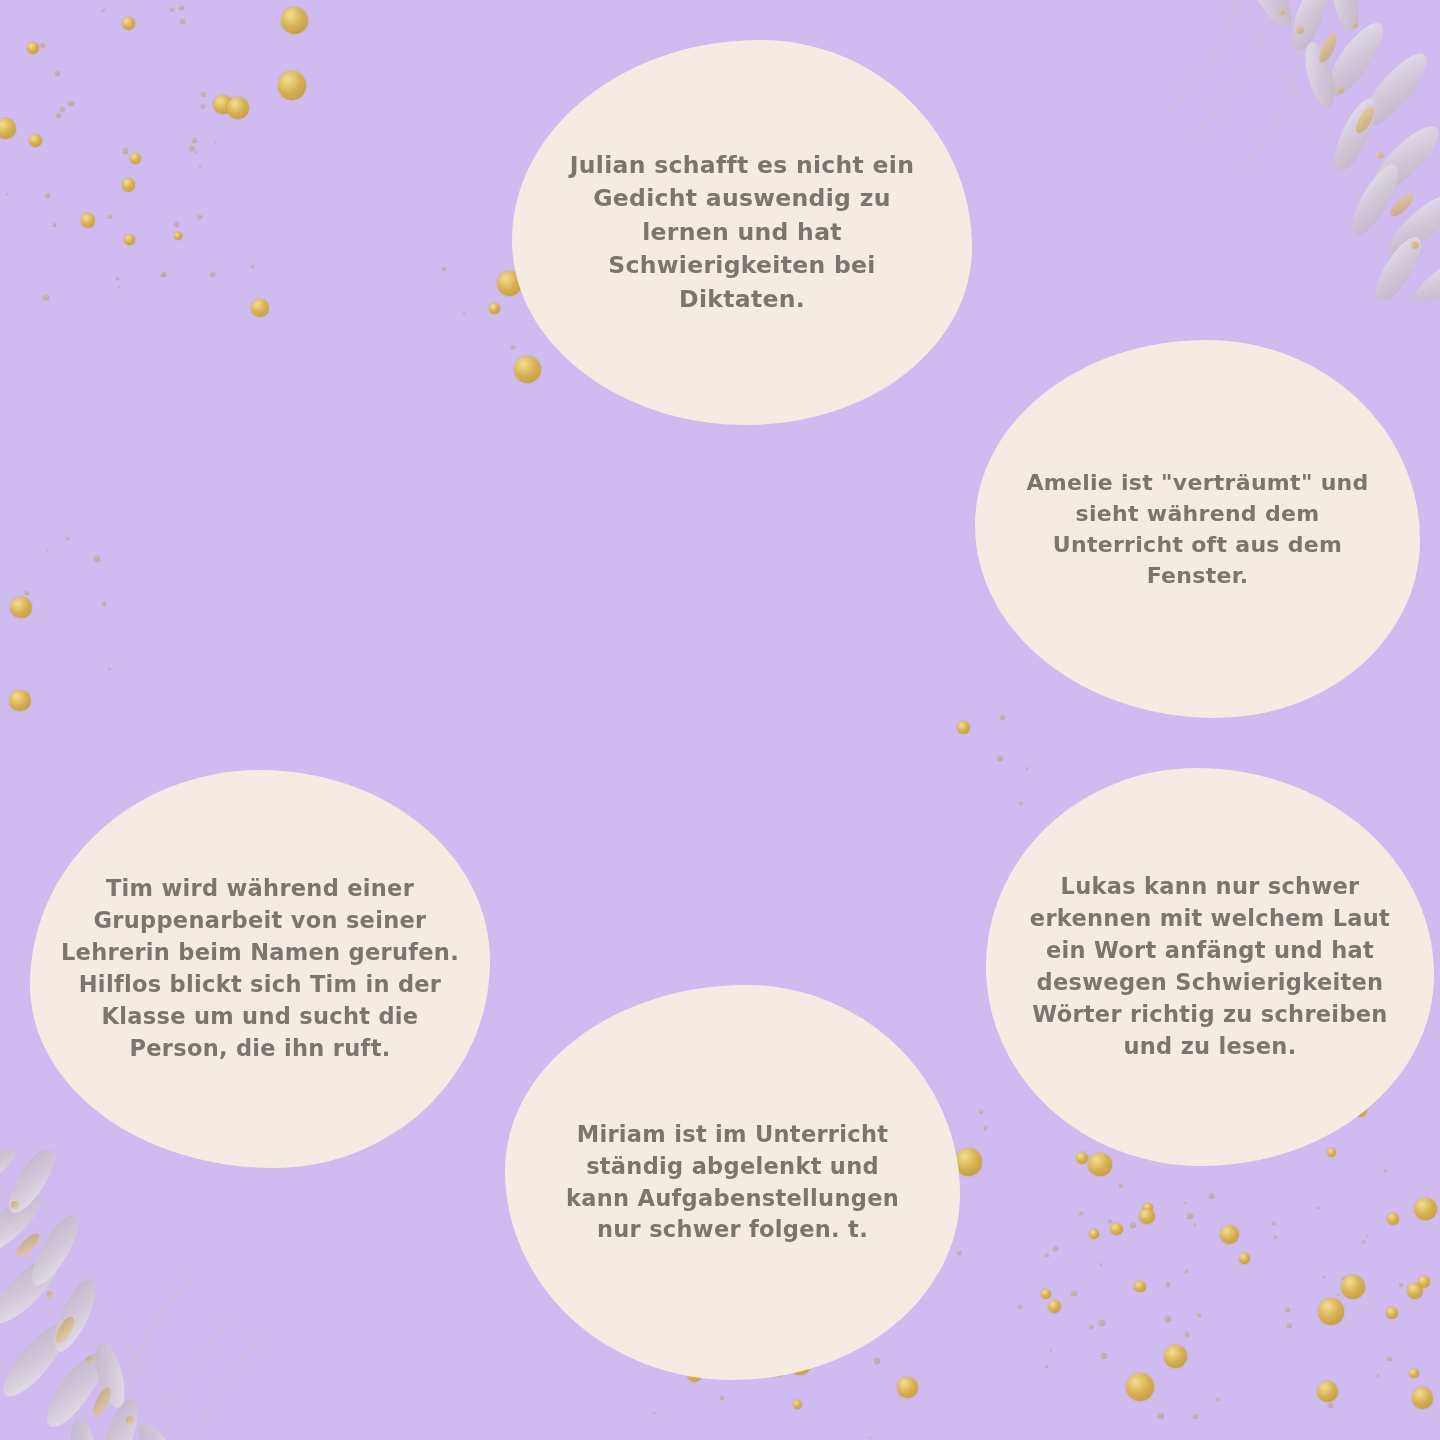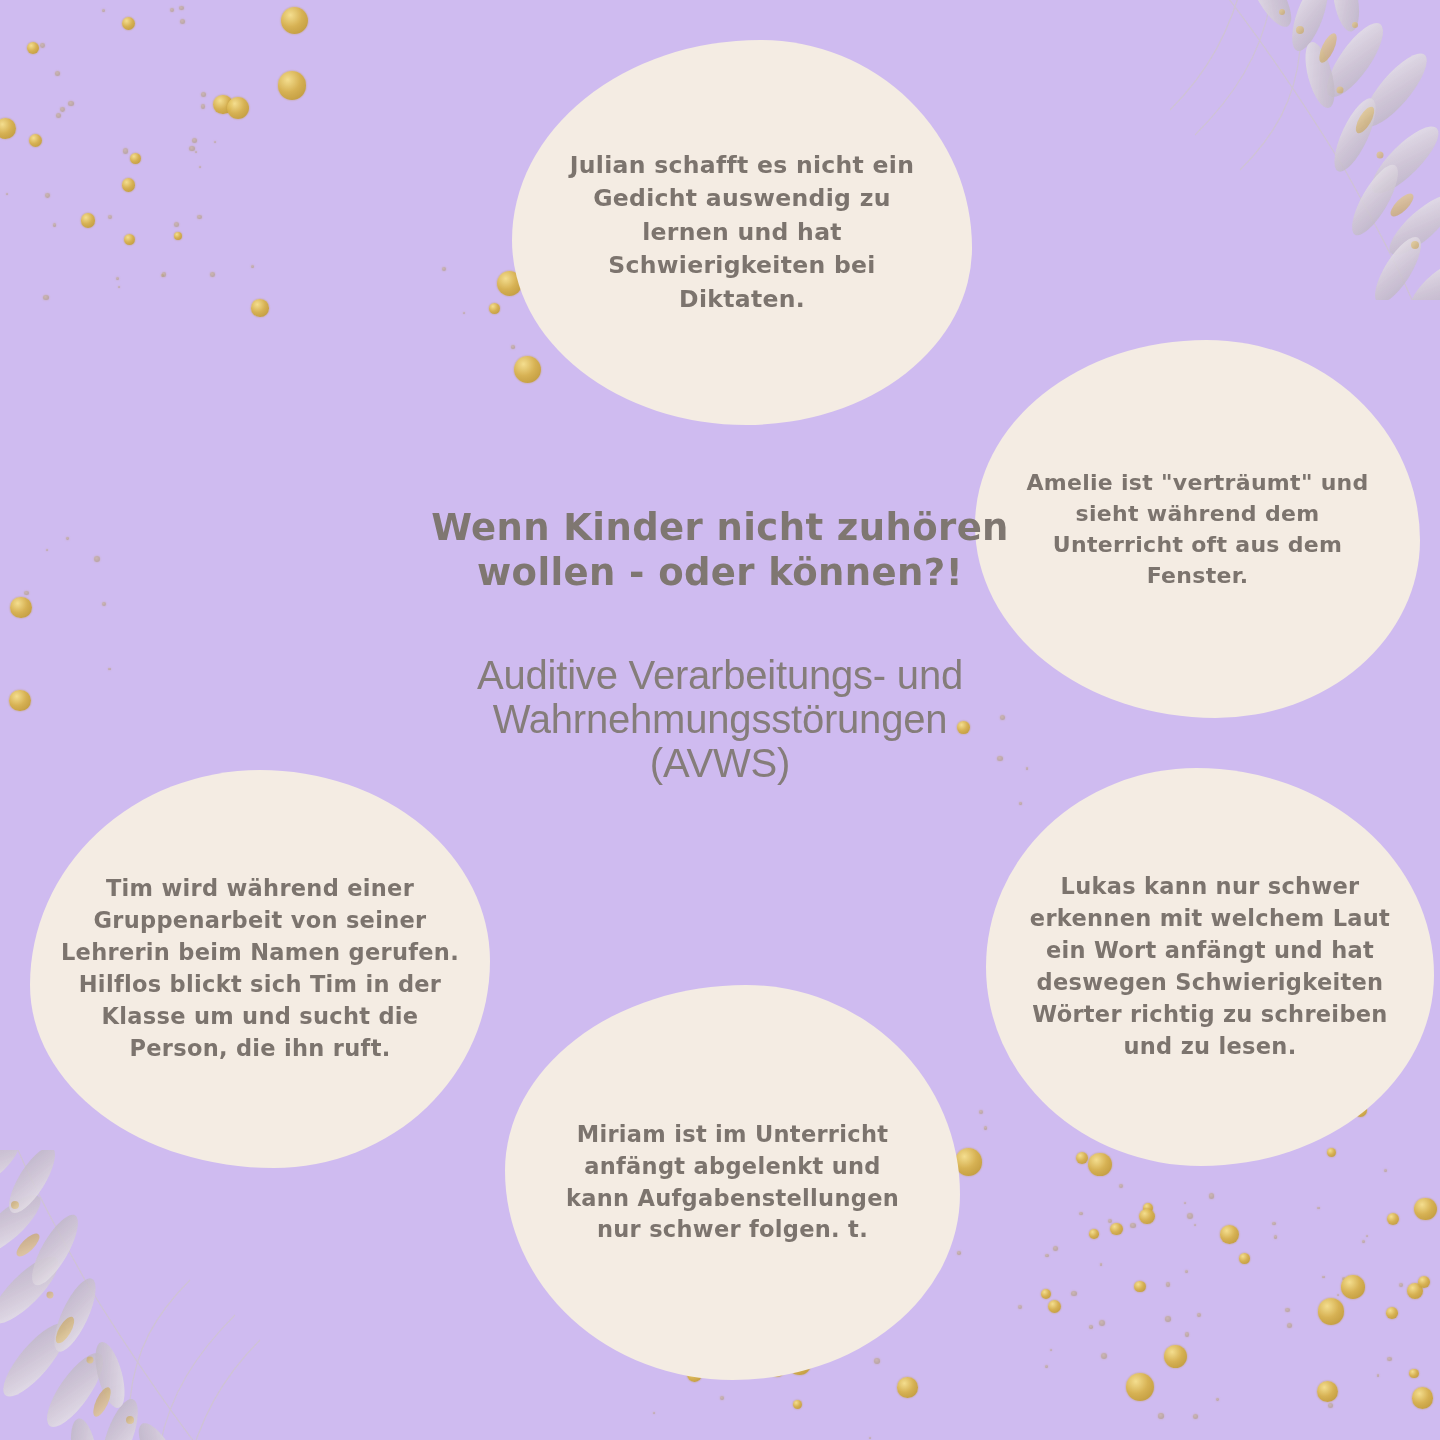--- a/index.html
+++ b/index.html
@@ -391,23 +391,17 @@
 
   <div class="bubble" id="bubble-tim">
     <p>Tim wird während einer Gruppenarbeit von seiner Lehrerin beim Namen gerufen. Hilflos blickt sich Tim in der Klasse um und sucht die Person, die ihn ruft.</p>
   </div>
 
   <div class="bubble" id="bubble-lukas">
     <p>Lukas kann nur schwer erkennen mit welchem Laut ein Wort anfängt und hat deswegen Schwierigkeiten Wörter richtig zu schreiben und zu lesen.</p>
   </div>
 
   <div class="bubble" id="bubble-miriam">
-    <p>Miriam ist im Unterricht anfängt abgelenkt und kann Aufgabenstellungen nur schwer folgen. t.</p>
+    <p>Miriam ist im Unterricht ständig abgelenkt und kann Aufgabenstellungen nur schwer folgen. t.</p>
   </div>
 
-  <div id="centre">
-    <h1 id="centre-headline">Wenn Kinder nicht zuhören wollen - oder können?!</h1>
-    <h2 id="centre-subtitle">Auditive Verarbeitungs- und
-Wahrnehmungsstörungen
-(AVWS)</h2>
-  </div>
 
 </div>
 
 </body></html>

